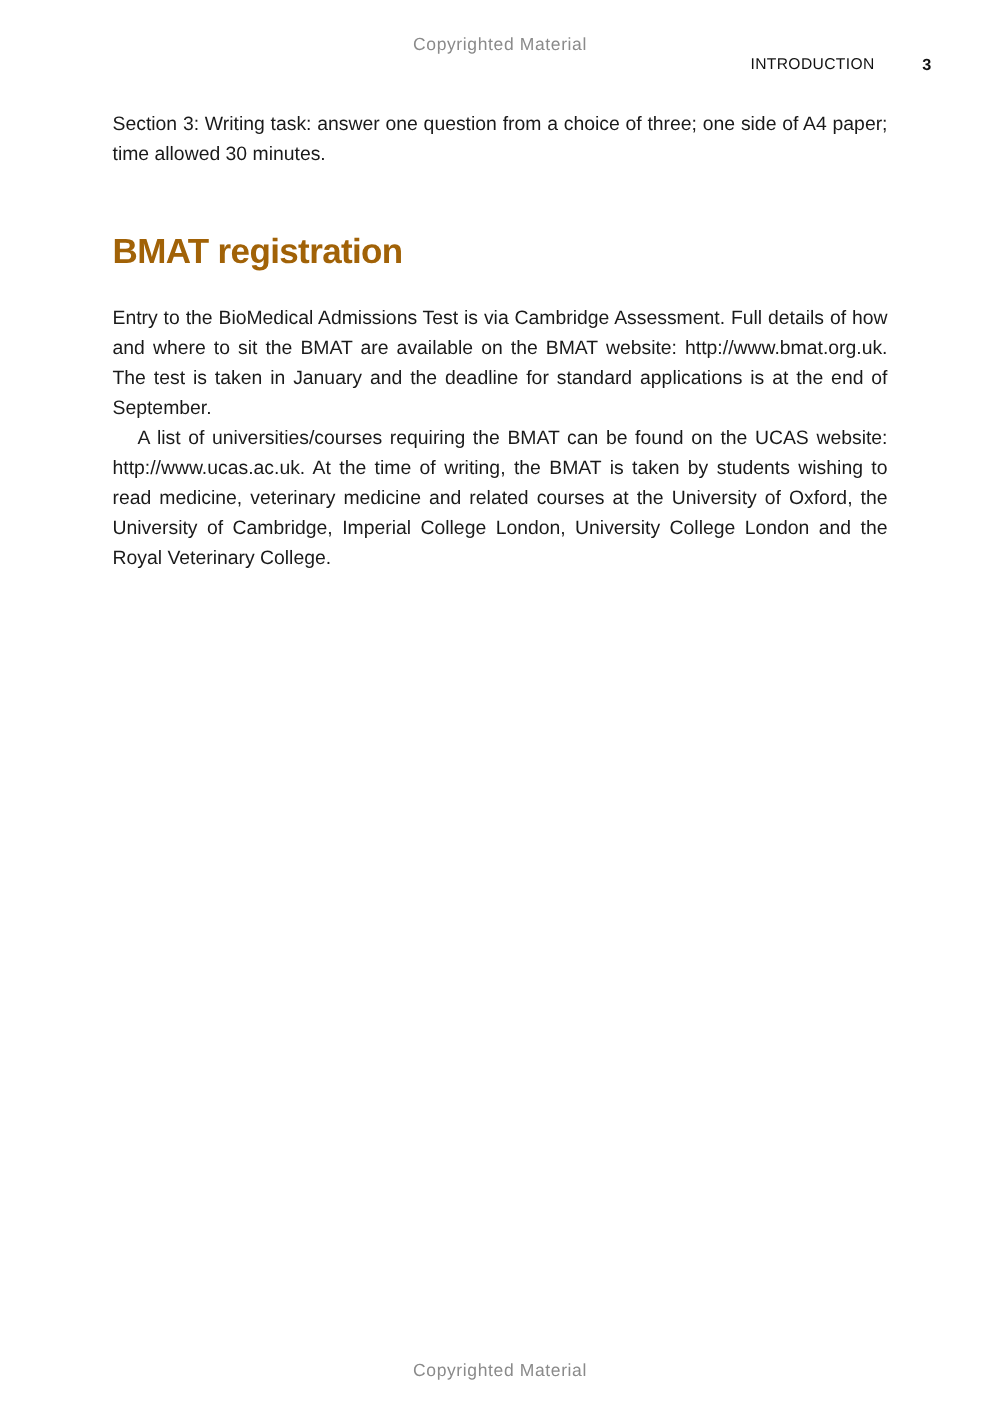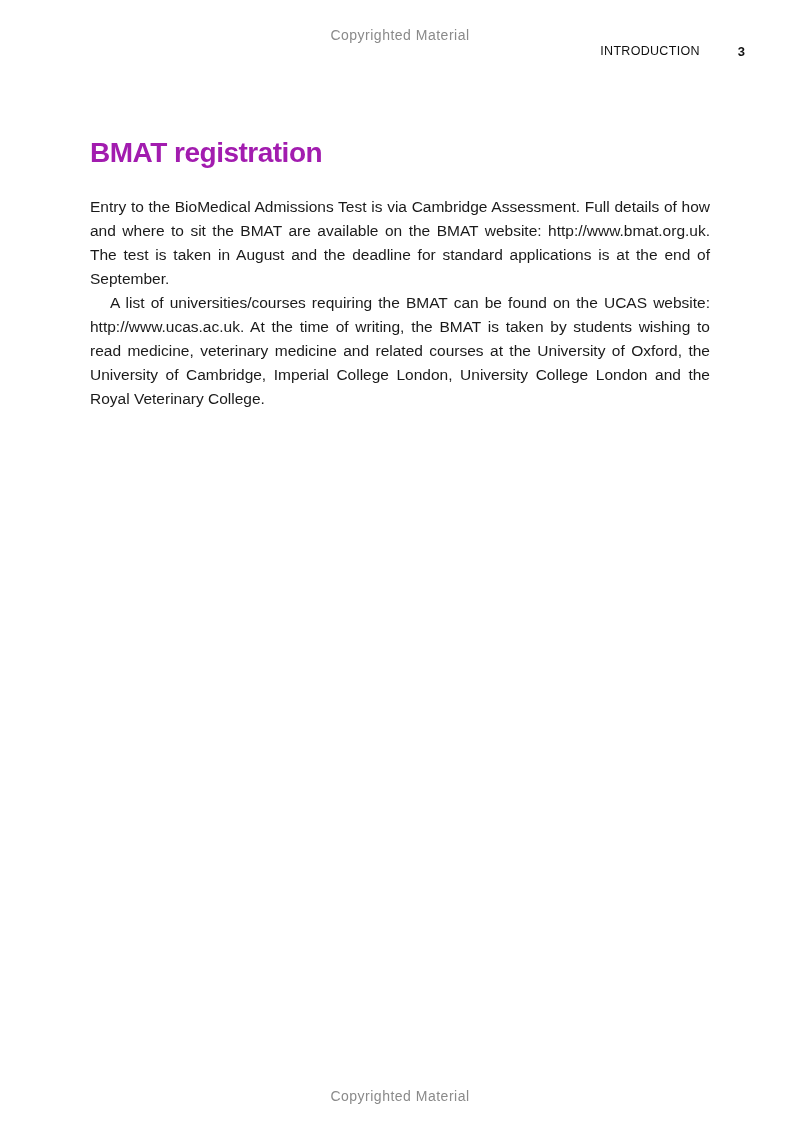--- a/index.html
+++ b/index.html
@@ -55,21 +55,21 @@
     line-height: 24px;
     text-align: justify;
     margin: 0;
     color: #1a1a1a;
   }
   .chapter-heading {
     font-size: 28px;
     font-weight: bold;
     letter-spacing: -0.5px;
     margin: 0;
-    color: #a21caf;
+    color: #a16207;
   }
   .spacer-to-heading { height: 49px; }
   .spacer-after-heading { height: 26px; }
   .indent-first-line {
     text-indent: 20px;
   }
 </style>
 </head>
 <body>
 
@@ -77,28 +77,29 @@
 
   <div class="copyright-banner copyright-top">Copyrighted Material</div>
 
   <div class="running-header">
     <span class="section-name">INTRODUCTION</span>
     <span class="page-number">3</span>
   </div>
 
   <div class="content">
 
+    <p class="body-paragraph">Section 3: Writing task: answer one question from a choice of three; one side of A4 paper; time allowed 30 minutes.</p>
 
     <div class="spacer-to-heading"></div>
 
     <h1 class="chapter-heading">BMAT registration</h1>
 
     <div class="spacer-after-heading"></div>
 
-    <p class="body-paragraph">Entry to the BioMedical Admissions Test is via Cambridge Assessment. Full details of how and where to sit the BMAT are available on the BMAT website: http://www.bmat.org.uk. The test is taken in August and the deadline for standard applications is at the end of September.</p>
+    <p class="body-paragraph">Entry to the BioMedical Admissions Test is via Cambridge Assessment. Full details of how and where to sit the BMAT are available on the BMAT website: http://www.bmat.org.uk. The test is taken in January and the deadline for standard applications is at the end of September.</p>
 
     <p class="body-paragraph indent-first-line">A list of universities/courses requiring the BMAT can be found on the UCAS website: http://www.ucas.ac.uk. At the time of writing, the BMAT is taken by students wishing to read medicine, veterinary medicine and related courses at the University of Oxford, the University of Cambridge, Imperial College London, University College London and the Royal Veterinary College.</p>
 
   </div>
 
   <div class="copyright-banner copyright-bottom">Copyrighted Material</div>
 
 </div>
 
 </body></html>

